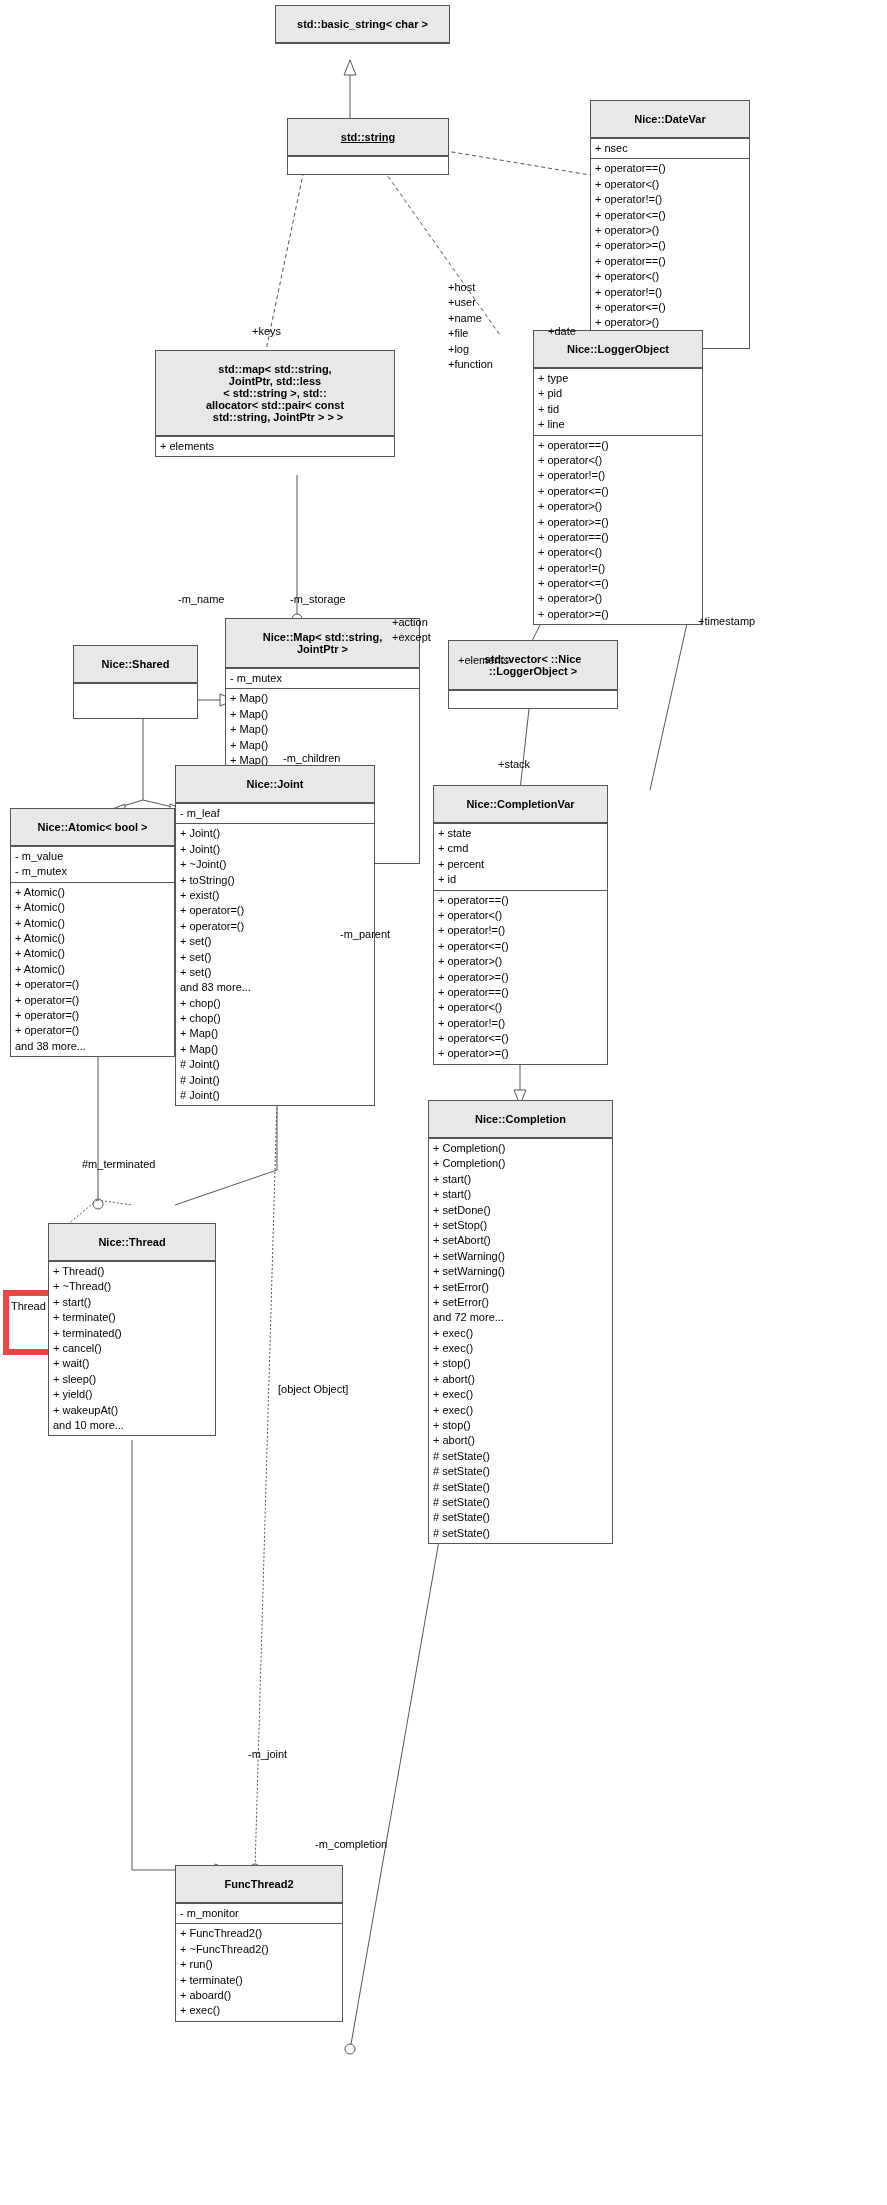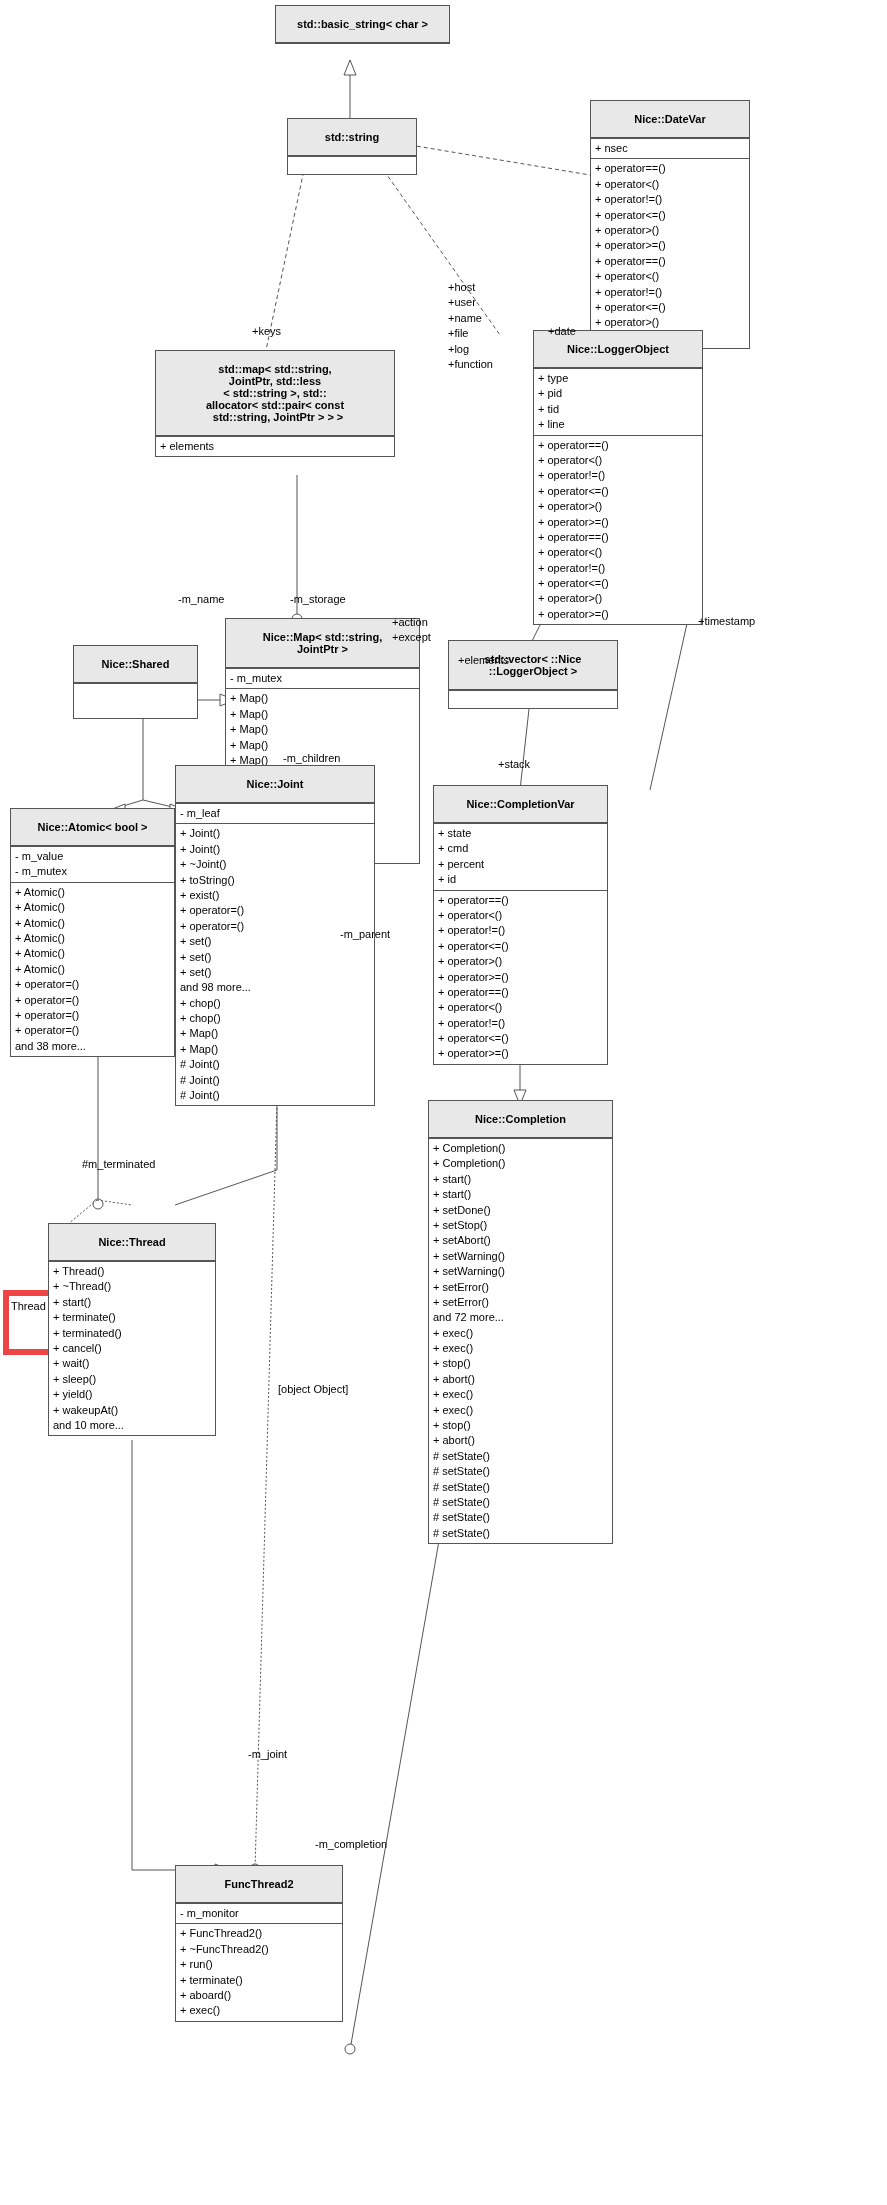--- a/index.html
+++ b/index.html
@@ -125,21 +125,21 @@
 
     <line x1="97" y1="1200" x2="55" y2="1235" stroke="#555" stroke-width="1" stroke-dasharray="2,2"></line>
     <line x1="97" y1="1200" x2="132" y2="1205" stroke="#555" stroke-width="1" stroke-dasharray="2,2"></line>
   </svg>
 
   <div class="uml-box" style="left:275px; top:5px; width:175px;">
     <div class="box-title">std::basic_string&lt;
 char &gt;</div>
   </div>
 
-  <div class="uml-box" style="left:287px; top:118px; width:130px;">
+  <div class="uml-box" style="left:287px; top:118px; width:162px;text-decoration:underline;">
     <div class="box-title">std::string</div>
     <div class="box-section" style="height:18px;"></div>
   </div>
 
   <div class="uml-box" style="left:590px; top:100px; width:160px;">
     <div class="box-title">Nice::DateVar</div>
     <div class="box-section">
       <div>+ nsec</div>
     </div>
     <div class="box-section">
@@ -228,21 +228,21 @@
       <div>+ Joint()</div>
       <div>+ Joint()</div>
       <div>+ ~Joint()</div>
       <div>+ toString()</div>
       <div>+ exist()</div>
       <div>+ operator=()</div>
       <div>+ operator=()</div>
       <div>+ set()</div>
       <div>+ set()</div>
       <div>+ set()</div>
-      <div>and 98 more...</div>
+      <div>and 83 more...</div>
       <div>+ chop()</div>
       <div>+ chop()</div>
       <div>+ Map()</div>
       <div>+ Map()</div>
       <div># Joint()</div>
       <div># Joint()</div>
       <div># Joint()</div>
     </div>
   </div>
 

